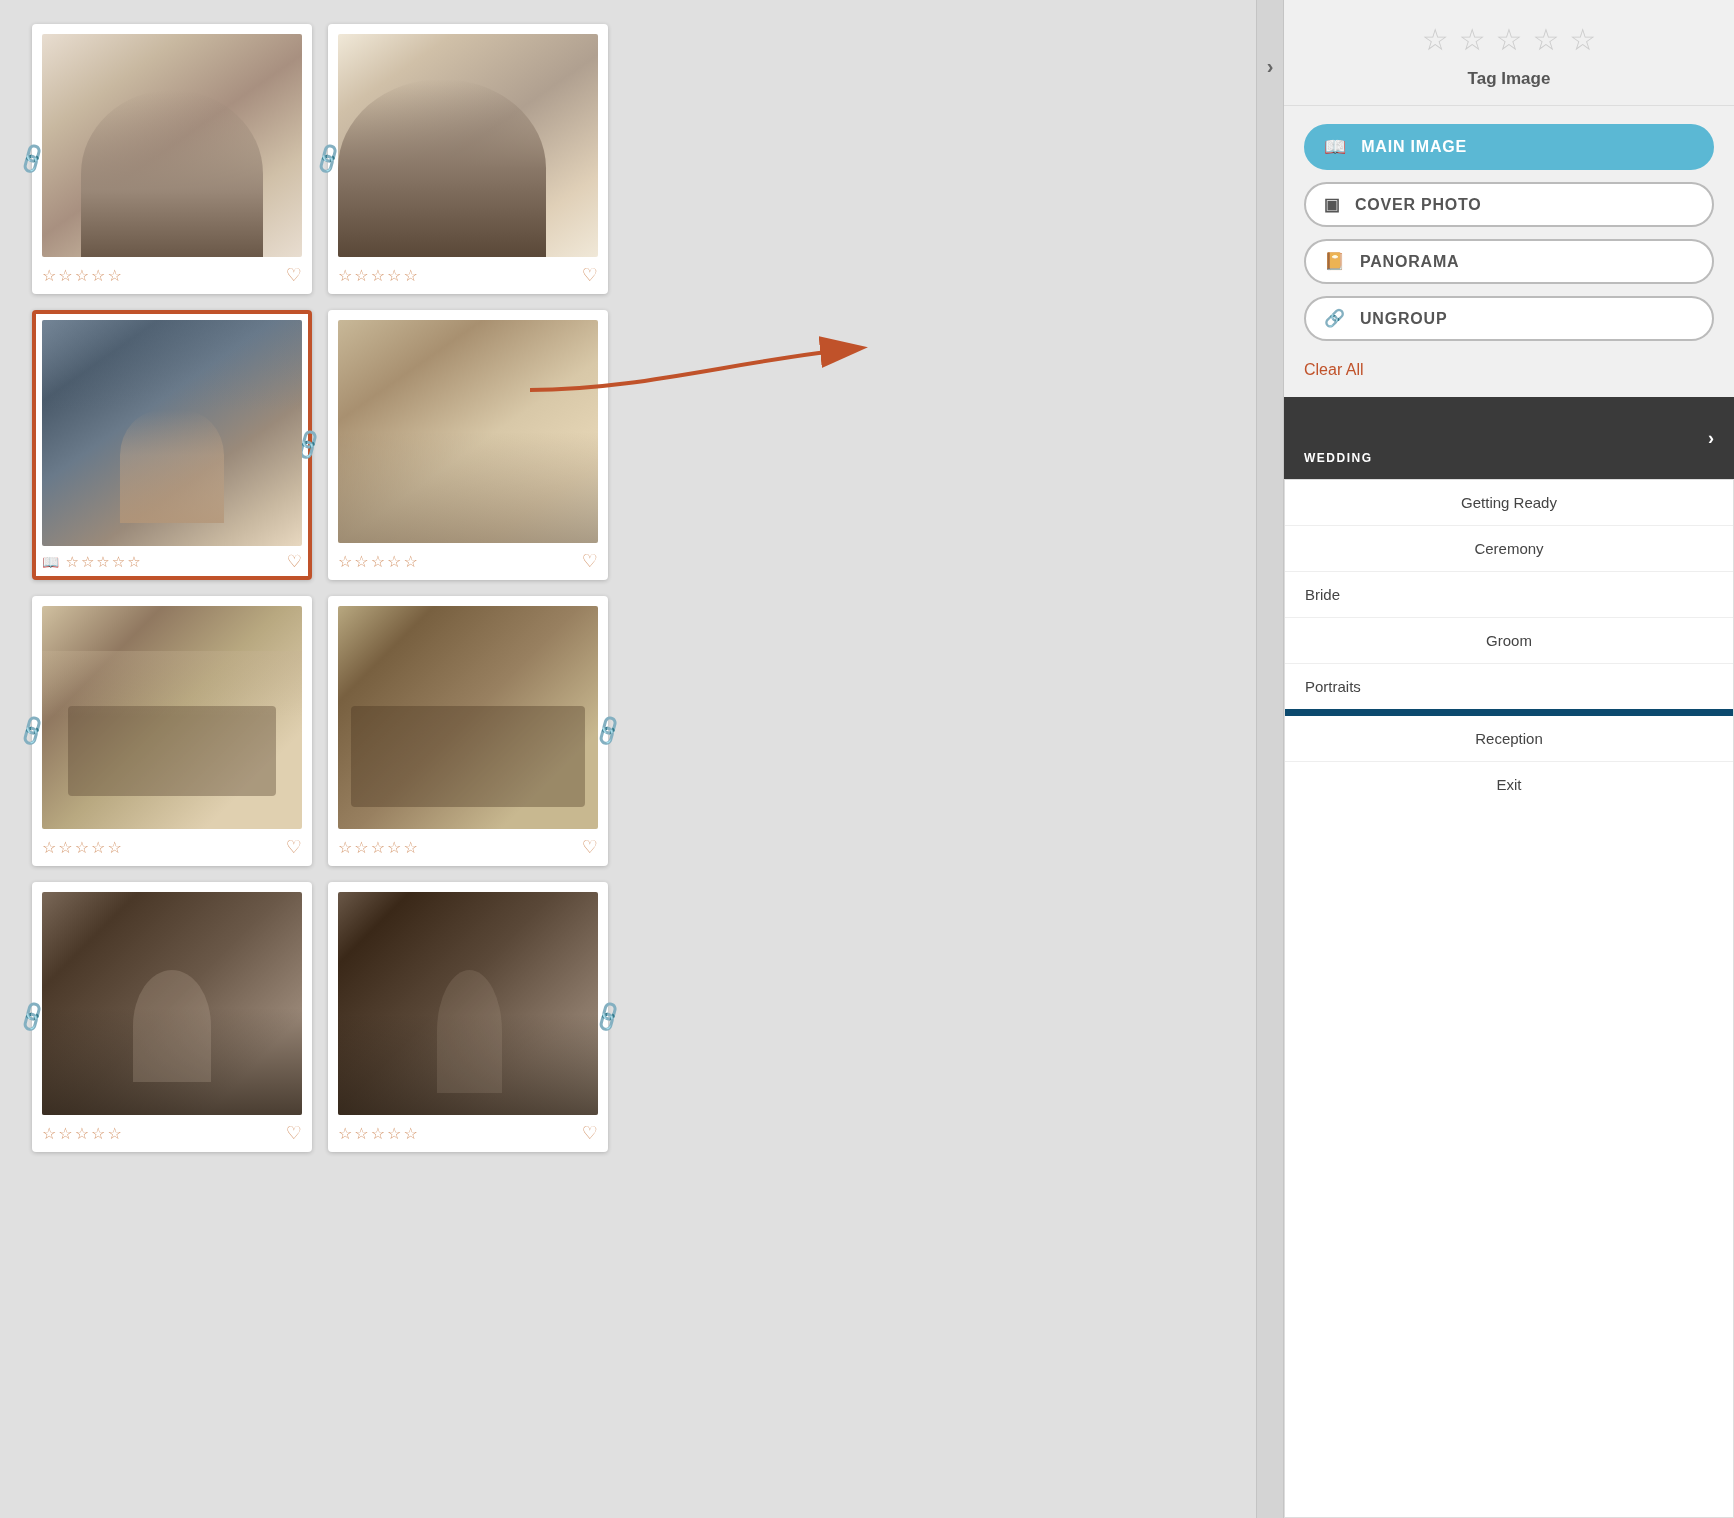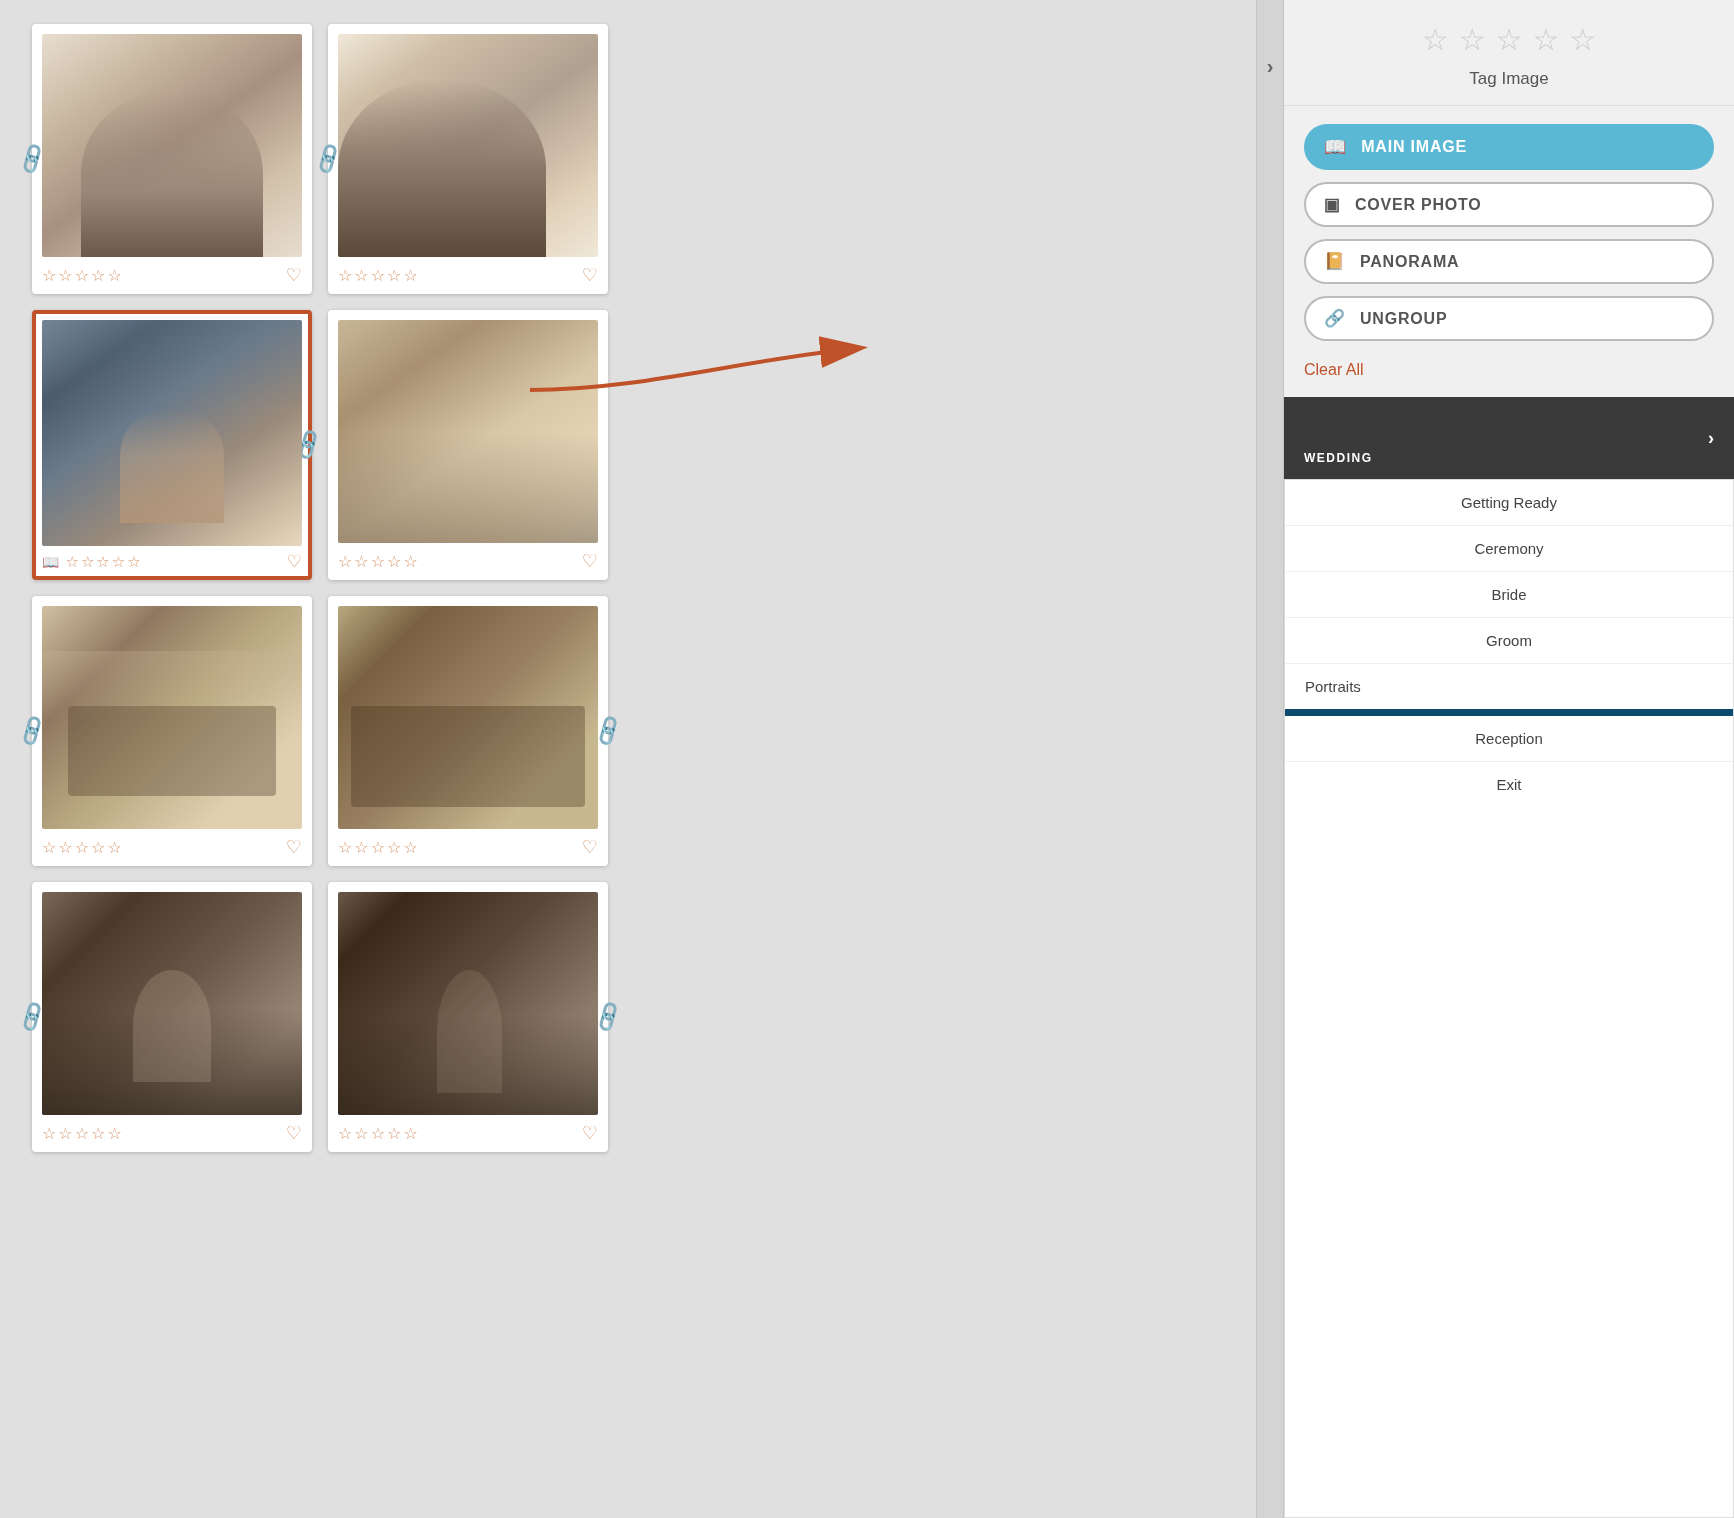--- a/index.html
+++ b/index.html
@@ -187,21 +187,21 @@
   <div style="width:450px; background:#f0f0f0; display:flex; flex-direction:column; min-height:1518px;">
 
     <div style="padding:22px 24px 16px; display:flex; flex-direction:column; align-items:center; border-bottom:1px solid #ddd;">
       <div style="display:flex; gap:10px; margin-bottom:12px;">
         <span style="font-size:30px; color:#ccc;">☆</span>
         <span style="font-size:30px; color:#ccc;">☆</span>
         <span style="font-size:30px; color:#ccc;">☆</span>
         <span style="font-size:30px; color:#ccc;">☆</span>
         <span style="font-size:30px; color:#ccc;">☆</span>
       </div>
-      <span style="font-size:17px; color:#555; font-weight:400;">Tag Image</span>
+      <span style="font-size:17px; color:#555; font-weight:700;">Tag Image</span>
     </div>
 
     <div style="padding:18px 20px 6px;">
 
       <button style="display:flex; align-items:center; width:100%; margin-bottom:12px; border:2px solid #5bb8d4; border-radius:28px; background:#5bb8d4; padding:10px 18px; cursor:pointer; font-size:16px; font-weight:700; color:white; letter-spacing:0.8px;">
         <span style="margin-right:14px; font-size:18px;">📖</span>
         <span>MAIN IMAGE</span>
       </button>
 
       <button style="display:flex; align-items:center; width:100%; margin-bottom:12px; border:2px solid #bbb; border-radius:28px; background:white; padding:10px 18px; cursor:pointer; font-size:16px; font-weight:700; color:#555; letter-spacing:0.8px;">
@@ -231,21 +231,21 @@
     </div>
 
     <div style="background:white; border:1px solid #ddd; flex:1;">
 
       <div style="padding:14px 20px; font-size:15px; color:#444; border-bottom:1px solid #eee; cursor:pointer; text-align:center;">
         <span>Getting Ready</span>
       </div>
       <div style="padding:14px 20px; font-size:15px; color:#444; border-bottom:1px solid #eee; cursor:pointer; text-align:center;">
         <span>Ceremony</span>
       </div>
-      <div style="padding:14px 20px; font-size:15px; color:#444; border-bottom:1px solid #eee; cursor:pointer; text-align:center;">
+      <div style="padding:14px 20px; font-size:15px; color:#444; border-bottom:1px solid #eee; cursor:pointer; text-align:left;">
         <span>Bride</span>
       </div>
       <div style="padding:14px 20px; font-size:15px; color:#444; border-bottom:1px solid #eee; cursor:pointer; text-align:center;">
         <span>Groom</span>
       </div>
       <div style="padding:14px 20px; font-size:15px; color:#444; border-bottom:7px solid #0c4a6e; cursor:pointer; text-align:left;">
         <span>Portraits</span>
       </div>
       <div style="padding:14px 32px; font-size:15px; color:#444; border-bottom:1px solid #eee; cursor:pointer; text-align:center;">
         <span>Reception</span>

